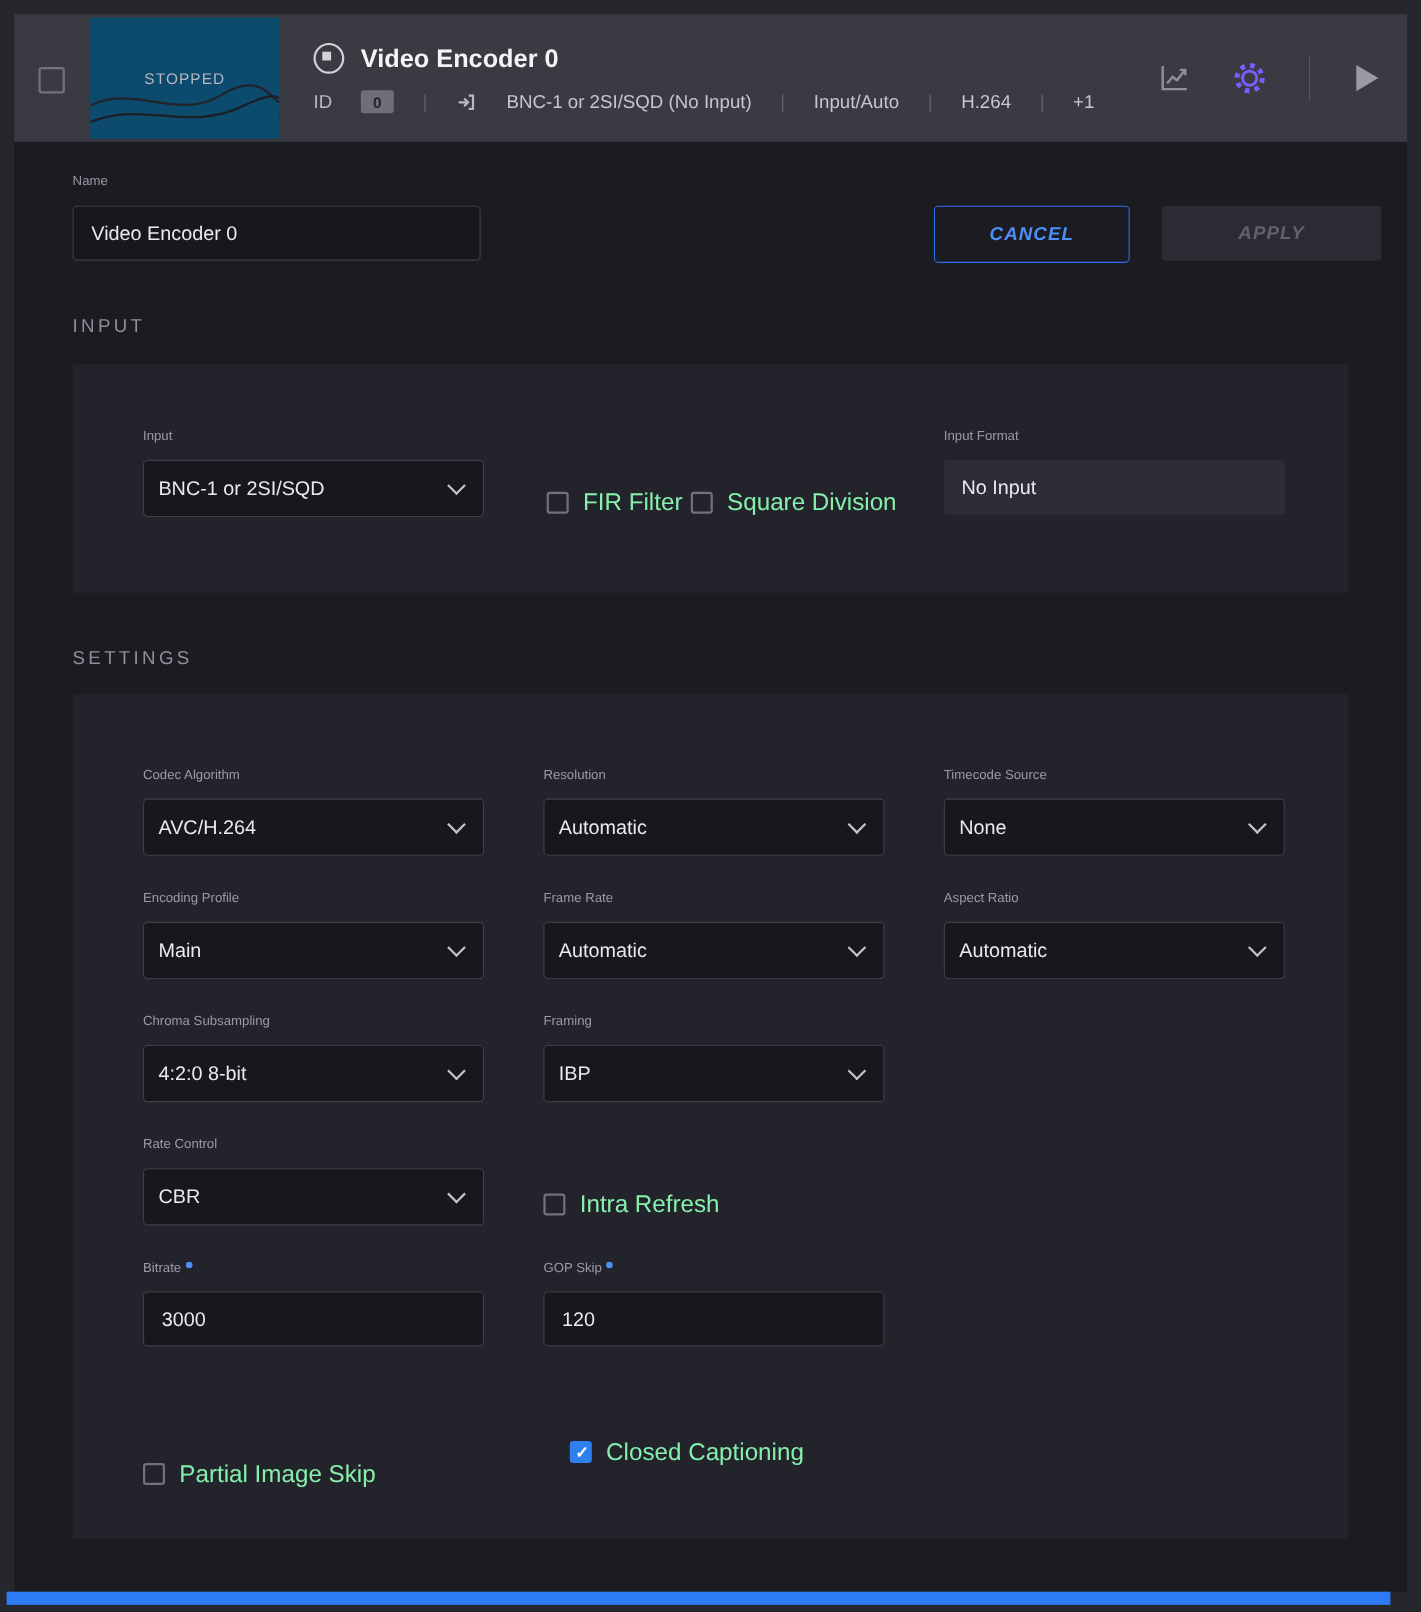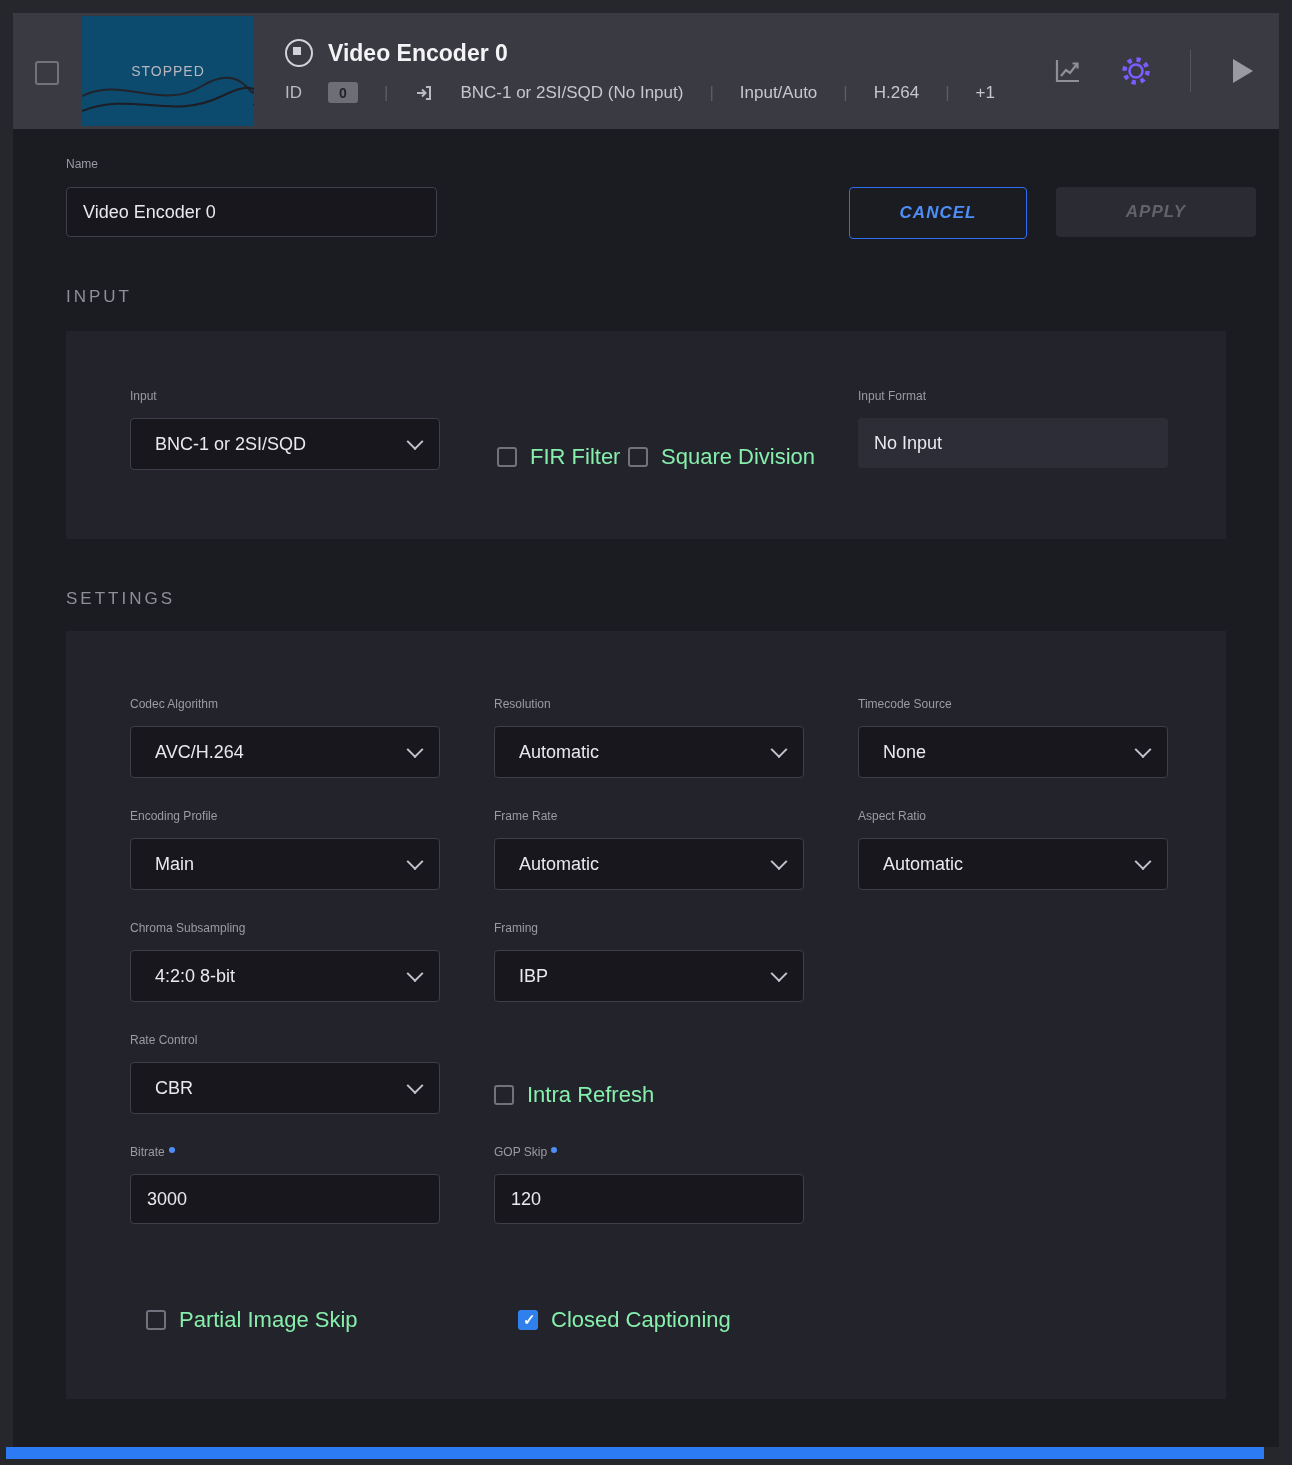--- a/index.html
+++ b/index.html
@@ -38,21 +38,21 @@
   .panel{position:absolute;background:#23232b;}
 
   .txt-input{
     background:#17171d;border:1px solid #3f3f49;border-radius:4px;
     color:#e9e9ef;font-size:18px;font-family:"Liberation Sans",sans-serif;
     padding:0 16px;outline:none;
   }
   .select{
     position:relative;background:#17171d;border:1px solid #3f3f49;border-radius:4px;
     color:#e9e9ef;font-size:18px;display:flex;align-items:center;
-    padding:0 42px 0 24px;cursor:pointer;width:310px;height:52px;box-sizing:border-box;
+    padding:0 42px 0 13px;cursor:pointer;width:310px;height:52px;box-sizing:border-box;
   }
   .chev{position:absolute;right:18px;top:50%;width:10px;height:10px;
     border-left:2px solid #c4c4cc;border-bottom:2px solid #c4c4cc;
     transform:translateY(-70%) rotate(-45deg);}
   .readonly-field{
     background:#2d2d37;border-radius:4px;color:#e9e9ef;font-size:18px;
     display:flex;align-items:center;padding:0 16px;width:310px;height:50px;box-sizing:border-box;
   }
 
   .btn{position:absolute;height:50px;border-radius:4px;font-size:17px;font-weight:bold;
@@ -249,21 +249,21 @@
 
       <div class="fld" style="left:64px;top:514px;">
         <span class="lbl"><span>Bitrate</span><span class="mod-dot"></span></span>
         <input class="txt-input" style="width: 310px; height: 50px; box-sizing: border-box;" value="3000">
       </div>
       <div class="fld" style="left:428px;top:514px;">
         <span class="lbl"><span>GOP Skip</span><span class="mod-dot"></span></span>
         <input class="txt-input" style="width: 310px; height: 50px; box-sizing: border-box;" value="120">
       </div>
 
-      <div class="check-row" style="left:64px;top:676px;margin-left:16px;">
+      <div class="check-row" style="left:64px;top:696px;">
         <span class="checkbox"></span>
         <span class="check-label">Partial Image Skip</span>
       </div>
       <div class="check-row" style="left:428px;top:676px;padding-left:24px;">
         <span class="checkbox checked"></span>
         <span class="check-label">Closed Captioning</span>
       </div>
 
     </div>
   </div>

